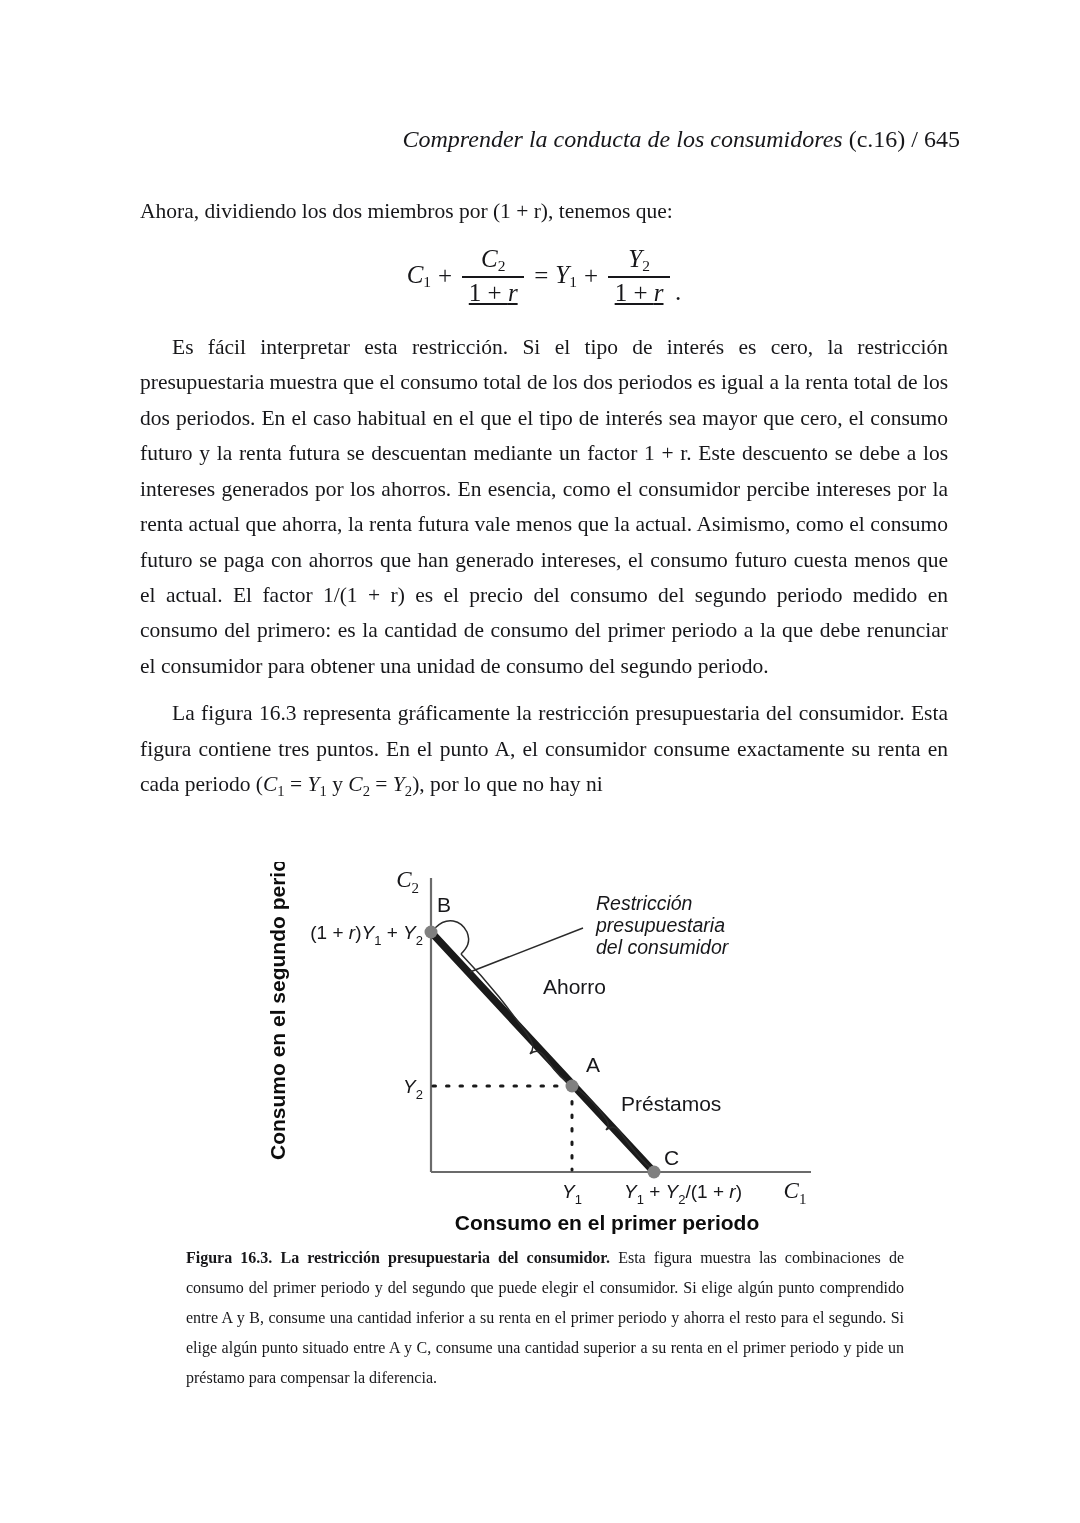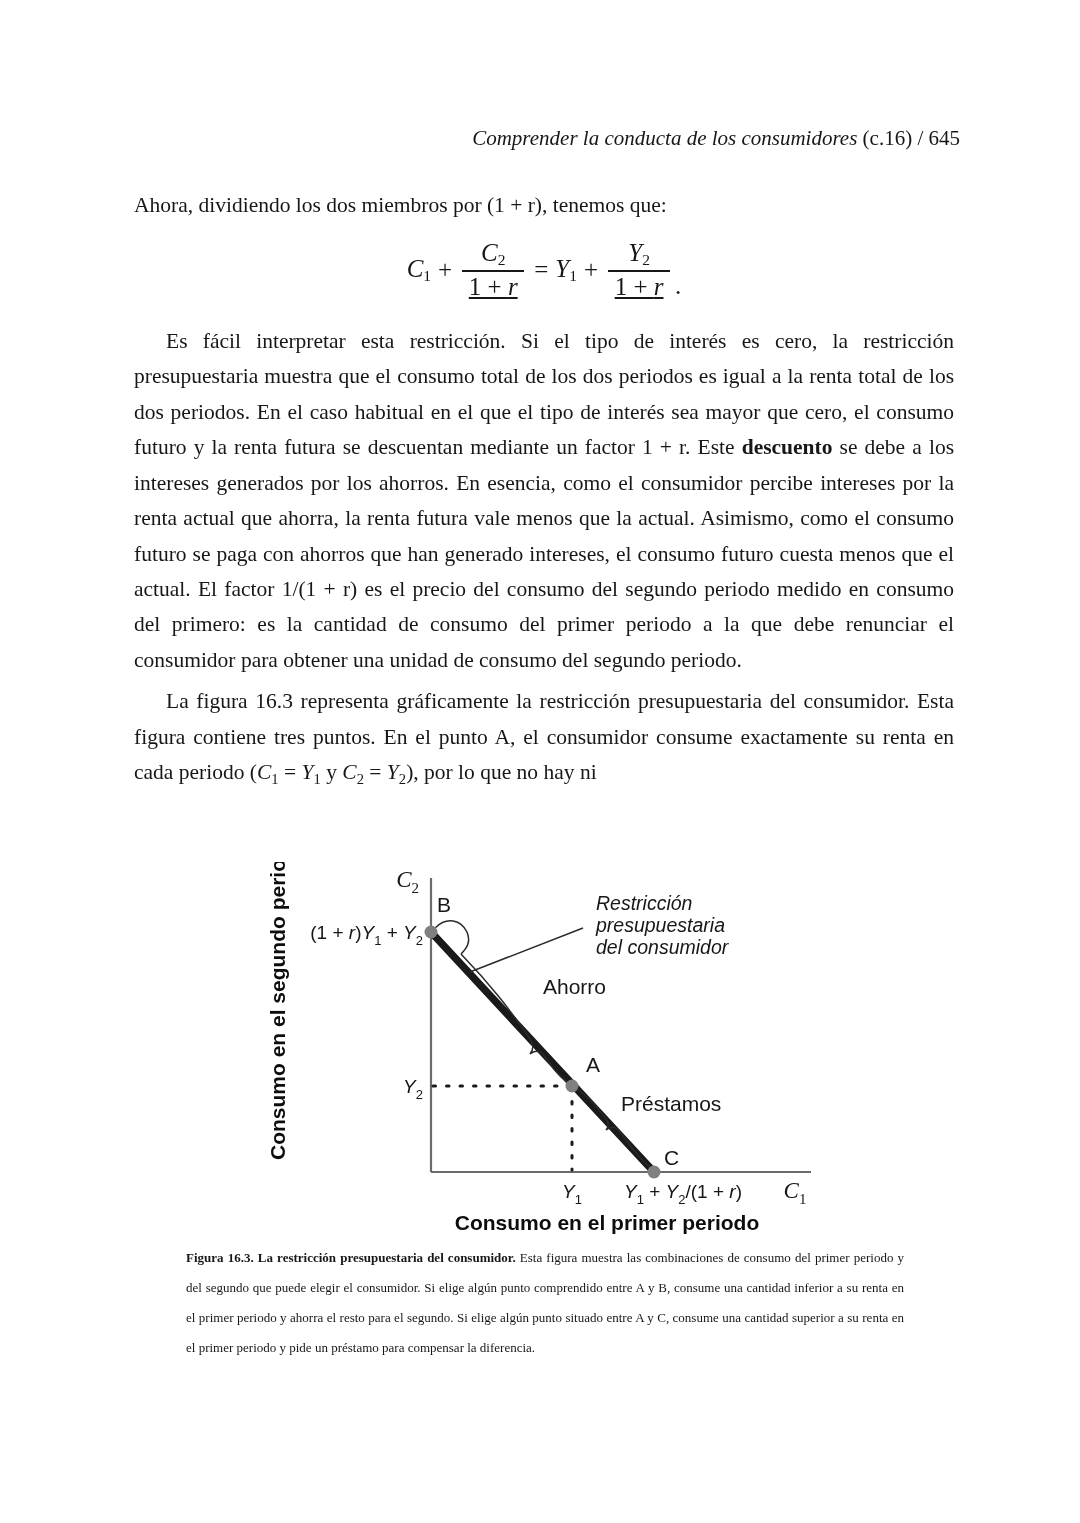--- a/index.html
+++ b/index.html
@@ -16,48 +16,48 @@
     overflow: hidden;
   }
 
   
   #running-head {
     position: absolute;
     top: 126px;
     left: 128px;
     width: 832px;
     text-align: right;
-    font-size: 21px;
+    font-size: 24px;
     color: #17171a;
     white-space: nowrap;
   }
   #running-head .rh-title {
     font-style: italic;
   }
 
   
   #body-text {
     position: absolute;
     top: 182px;
     left: 128px;
     width: 832px;
     font-size: 21.5px;
     line-height: 35.4px;
     text-align: justify;
     text-justify: inter-word;
     color: #17171a;
   }
   #body-text p {
-    margin: 6px;
+    margin: 12px;
   }
   #body-text p.indent {
     text-indent: 32px;
   }
   #body-text b {
-    font-weight: bold;
+    font-weight: normal;
   }
   .it { font-style: italic; }
 
   
   #display-equation {
     display: flex;
     justify-content: center;
     align-items: center;
     margin: 16px 0 24px 0;
     font-size: 25px;
@@ -123,21 +123,21 @@
   #figure svg {
     display: block;
   }
 
   
   #caption {
     position: absolute;
     top: 1243px;
     left: 186px;
     width: 718px;
-    font-size: 13px;
+    font-size: 16px;
     line-height: 30px;
     text-align: justify;
     color: #17171a;
   }
   #caption b { font-weight: bold; }
 </style>
 </head>
 <body>
 
 <div id="running-head">

